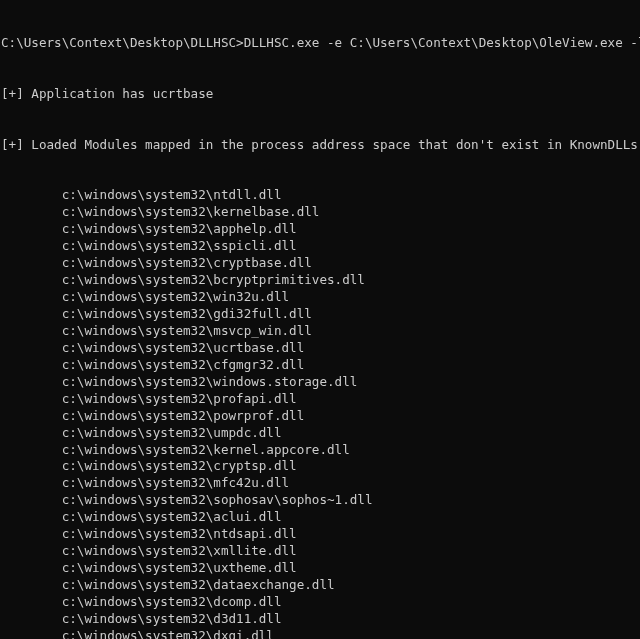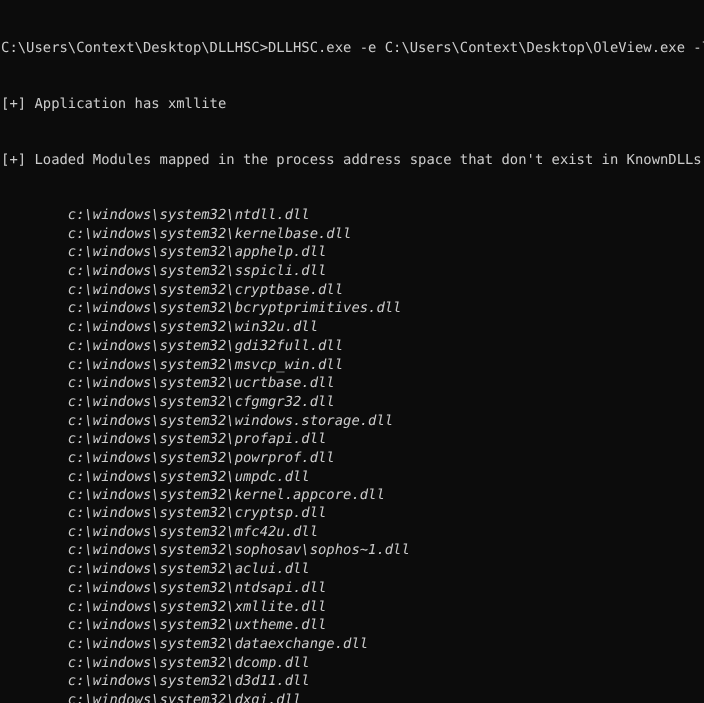--- a/index.html
+++ b/index.html
@@ -27,24 +27,24 @@
     padding: 1px 0 0 1px;
   }
   .line {
     white-space: pre;
     height: 16.95px;
     font-family: "DejaVu Sans Mono", "Liberation Mono", monospace;
     color: #cccccc;
   }
   .line.prompt { color: #cccccc; }
   .line.status { color: #cccccc; }
-  .line.module { color: #cccccc; font-style: italic; }
+  .line.module { color: #cccccc; }
 </style>
 </head>
 <body>
 
 <div id="terminal">
   <div class="line prompt">C:\Users\Context\Desktop\DLLHSC&gt;DLLHSC.exe -e C:\Users\Context\Desktop\OleView.exe -lm</div>
-  <div class="line status">[+] Application has xmllite</div>
+  <div class="line status">[+] Application has ucrtbase</div>
   <div class="line status">[+] Loaded Modules mapped in the process address space that don't exist in KnownDLLs:</div>
   <div id="module-list"><div class="line module">        c:\windows\system32\ntdll.dll</div><div class="line module">        c:\windows\system32\kernelbase.dll</div><div class="line module">        c:\windows\system32\apphelp.dll</div><div class="line module">        c:\windows\system32\sspicli.dll</div><div class="line module">        c:\windows\system32\cryptbase.dll</div><div class="line module">        c:\windows\system32\bcryptprimitives.dll</div><div class="line module">        c:\windows\system32\win32u.dll</div><div class="line module">        c:\windows\system32\gdi32full.dll</div><div class="line module">        c:\windows\system32\msvcp_win.dll</div><div class="line module">        c:\windows\system32\ucrtbase.dll</div><div class="line module">        c:\windows\system32\cfgmgr32.dll</div><div class="line module">        c:\windows\system32\windows.storage.dll</div><div class="line module">        c:\windows\system32\profapi.dll</div><div class="line module">        c:\windows\system32\powrprof.dll</div><div class="line module">        c:\windows\system32\umpdc.dll</div><div class="line module">        c:\windows\system32\kernel.appcore.dll</div><div class="line module">        c:\windows\system32\cryptsp.dll</div><div class="line module">        c:\windows\system32\mfc42u.dll</div><div class="line module">        c:\windows\system32\sophosav\sophos~1.dll</div><div class="line module">        c:\windows\system32\aclui.dll</div><div class="line module">        c:\windows\system32\ntdsapi.dll</div><div class="line module">        c:\windows\system32\xmllite.dll</div><div class="line module">        c:\windows\system32\uxtheme.dll</div><div class="line module">        c:\windows\system32\dataexchange.dll</div><div class="line module">        c:\windows\system32\dcomp.dll</div><div class="line module">        c:\windows\system32\d3d11.dll</div><div class="line module">        c:\windows\system32\dxgi.dll</div></div>
   
 </div>
 
 </body></html>

